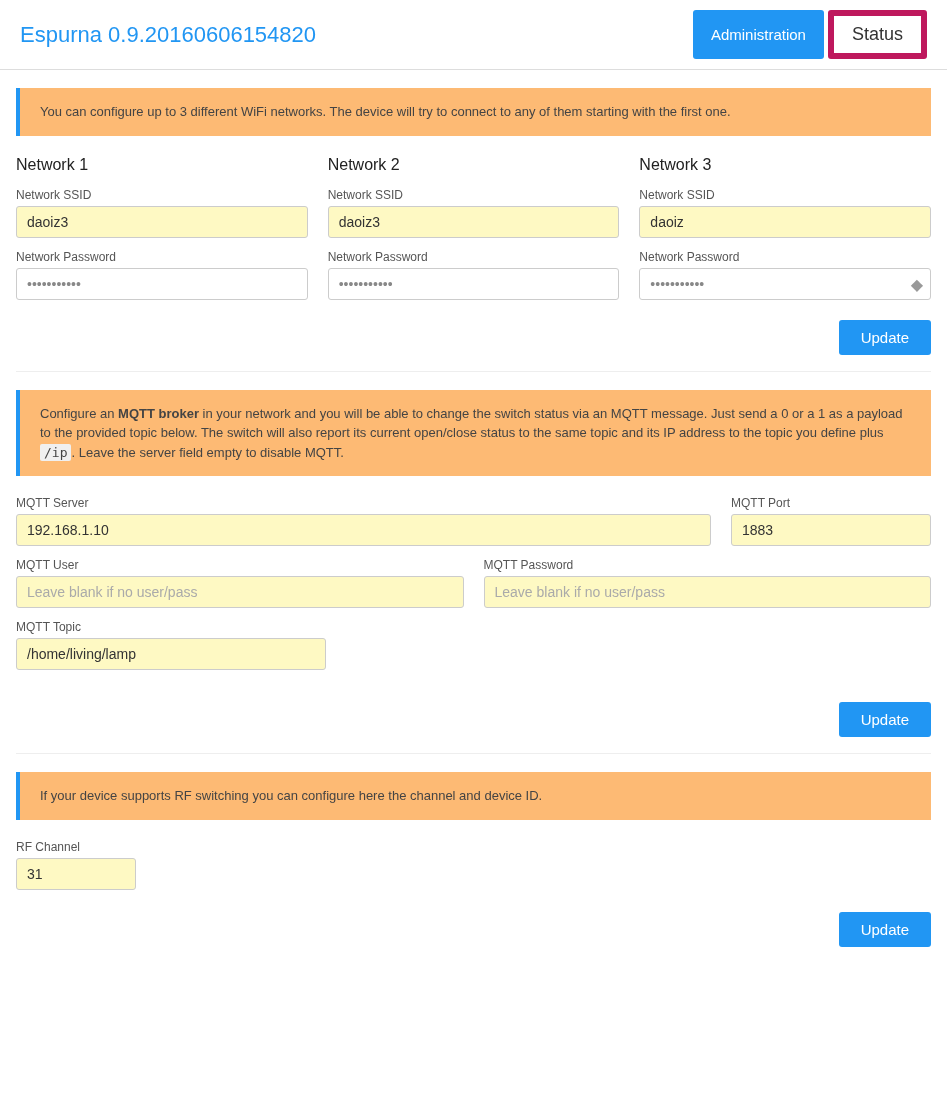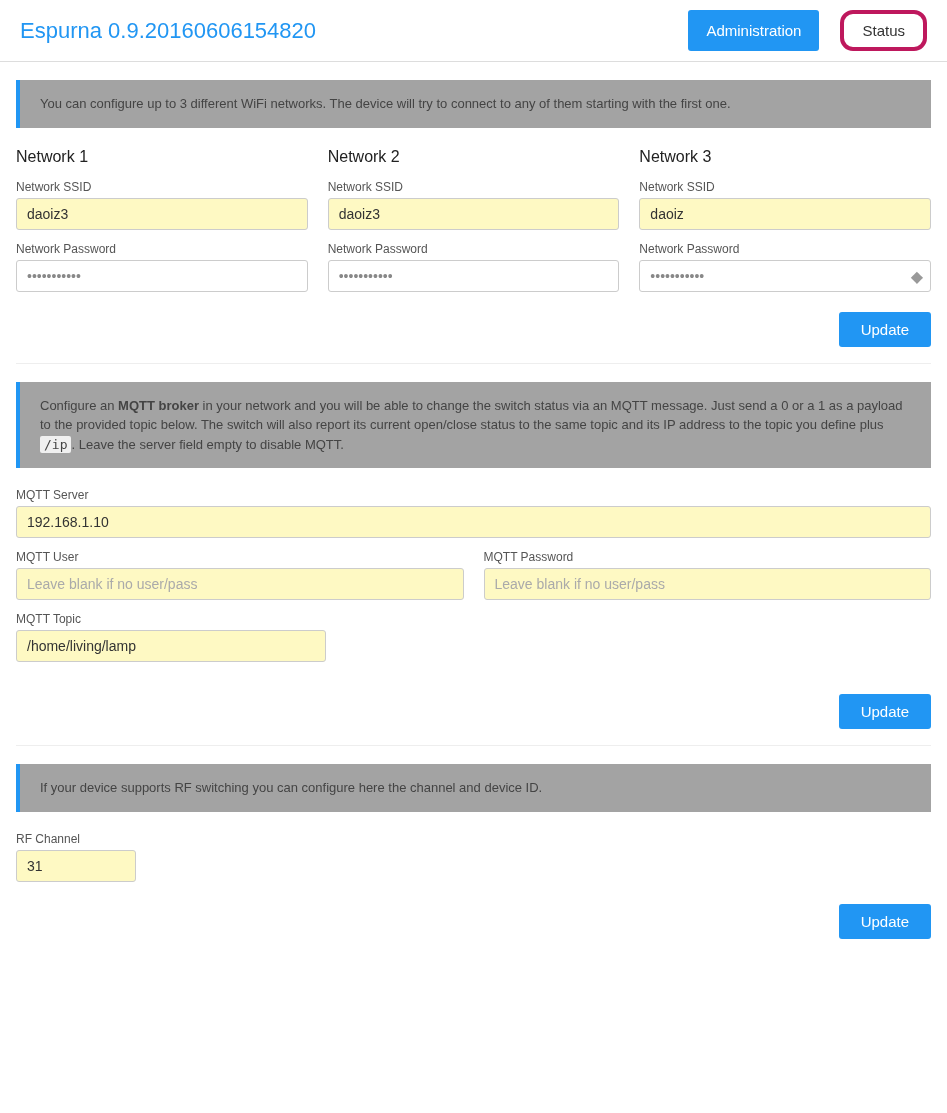--- a/index.html
+++ b/index.html
@@ -16,43 +16,43 @@
       padding: 10px 20px;
       border-bottom: 1px solid #ddd;
     }
     .app-title {
       color: #2196F3;
       font-size: 22px;
       font-weight: normal;
     }
     .header-buttons {
       display: flex;
-      gap: 21px;
+      gap: 4px;
     }
     .btn-admin {
       background: #2196F3;
       color: #fff;
       border: none;
       padding: 8px 18px;
       font-size: 15px;
       cursor: pointer;
       border-radius: 3px;
     }
     .btn-status {
       background: #fff;
       color: #333;
-      border: 4px solid #be185d;
+      border: 6px solid #be185d;
       padding: 8px 18px;
-      font-size: 15px;
-      cursor: pointer;
-      border-radius: 13px;
+      font-size: 18px;
+      cursor: pointer;
+      border-radius: 3px;
     }
     .info-box {
       border-left: 4px solid #2196F3;
-      background: #a3a3a3;
+      background: #fdba74;
       padding: 14px 20px;
       margin: 18px 16px 0 16px;
       font-size: 13px;
       color: #444;
       line-height: 1.5;
     }
     .section {
       padding: 20px 16px;
     }
     .network-grid {
@@ -220,20 +220,24 @@
 <div class="info-box" style="margin-top:18px;">
   <span>Configure an </span><strong>MQTT broker</strong><span> in your network and you will be able to change the switch status via an MQTT message. Just send a 0 or a 1 as a payload to the provided topic below. The switch will also report its current open/close status to the same topic and its IP address to the topic you define plus <code>/ip</code>. Leave the server field empty to disable MQTT.</span>
 </div>
 
 <div class="mqtt-section">
   <div class="mqtt-row">
     <div class="mqtt-col">
       <div class="field-label">MQTT Server</div>
       <input class="field-input" type="text" value="192.168.1.10" style="">
     </div>
+    <div class="mqtt-col-small">
+      <div class="field-label">MQTT Port</div>
+      <input class="field-input" type="text" value="1883" style="">
+    </div>
   </div>
   <div class="mqtt-row">
     <div class="mqtt-col">
       <div class="field-label">MQTT User</div>
       <input class="field-input" type="text" placeholder="Leave blank if no user/pass" style="">
     </div>
     <div class="mqtt-col">
       <div class="field-label">MQTT Password</div>
       <input class="field-input" type="text" placeholder="Leave blank if no user/pass" style="">
     </div>

